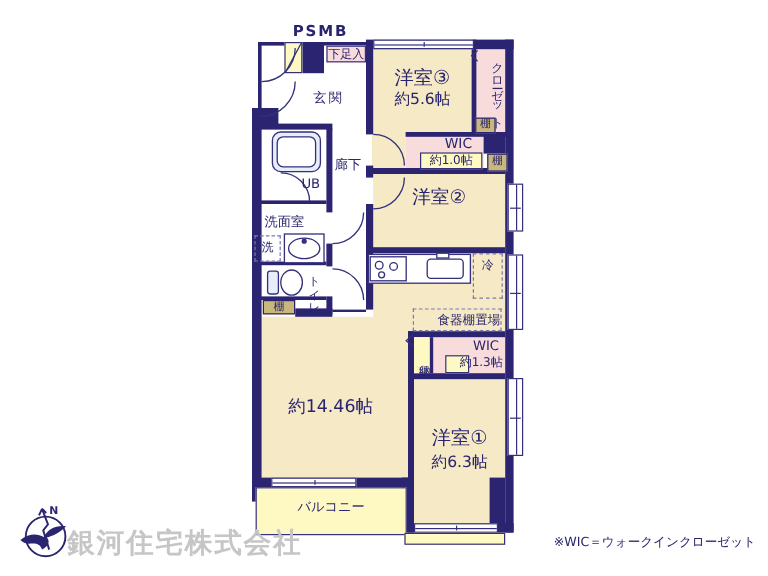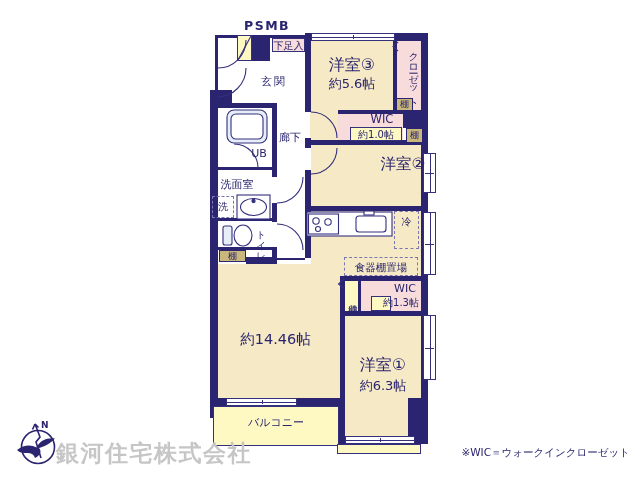--- a/index.html
+++ b/index.html
@@ -97,21 +97,21 @@
   </div>
   <div class="whitebox" style="left:371px;top:296px;width:20px;height:15px;"></div>
   <div class="whitebox" style="left:345px;top:281px;width:13px;height:30px;border:none;"></div>
   <div class="dash" style="left:212px;top:196px;width:22px;height:22px;">
     <div class="txt" style="left:0;top:4px;width:100%;font-size:10px;">洗</div>
   </div>
   <div class="dash" style="left:394px;top:211px;width:25px;height:38px;">
     <div class="txt" style="left:0;top:4px;width:100%;font-size:10px;">冷</div>
   </div>
   <div class="dash" style="left:344px;top:257px;width:74px;height:19px;">
-    <div class="txt" style="left:0;top:3px;width:100%;font-size:10.5px;">食器棚置場</div>
+    <div class="txt" style="left:0;top:3px;width:100%;font-size:10.5px;text-align:right;">食器棚置場</div>
   </div>
 
   <svg width="640" height="480" viewBox="0 0 640 480" style="left:0;top:0;">
     <g stroke="#34307c" stroke-width="1.1" fill="none">
       <line x1="238" y1="60" x2="251" y2="36"></line>
       <path d="M246,40 A28,28 0 0 1 218,68"></path>
       <path d="M246,68 A29,29 0 0 1 217,97"></path>
       <path d="M311,112 A26,26 0 0 1 337,138"></path>
       <path d="M337,148 A26,26 0 0 1 311,174"></path>
       <path d="M303,177 A26,26 0 0 1 277,203"></path>
@@ -141,21 +141,21 @@
   <div class="txt" style="left:244px;top:19px;width:44px;font-size:12.5px;font-weight:bold;letter-spacing:1.5px;">PSMB</div>
   <div class="txt" style="left:310px;top:56px;width:84px;font-size:16px;">洋室③</div>
   <div class="txt" style="left:310px;top:77px;width:84px;font-size:13px;">約5.6帖</div>
   <div class="txt vtxt" style="left:400px;top:42px;width:18px;height:64px;font-size:10px;">クローゼット</div>
   <div class="txt" style="left:252px;top:76px;width:44px;font-size:11px;letter-spacing:2px;">玄関</div>
   <div class="txt" style="left:276px;top:132px;width:28px;font-size:11px;">廊下</div>
   <div class="txt" style="left:246px;top:148px;width:26px;font-size:11px;">UB</div>
   <div class="txt" style="left:214px;top:179px;width:46px;font-size:11px;">洗面室</div>
   <div class="txt vtxt" style="left:253px;top:223px;width:13px;height:34px;font-size:9.5px;">トイレ</div>
   <div class="txt" style="left:363px;top:113px;width:38px;font-size:11.5px;">WIC</div>
-  <div class="txt" style="left:311px;top:156px;width:110px;font-size:15.5px;padding-left:37px;">洋室②</div>
+  <div class="txt" style="left:311px;top:156px;width:110px;font-size:15.5px;">洋室②</div>
   <div class="txt vtxt" style="left:345px;top:283px;width:13px;height:27px;font-size:9.5px;">収納</div>
   <div class="txt" style="left:388px;top:283px;width:34px;font-size:11px;">WIC</div>
   <div class="txt" style="left:380px;top:297px;width:42px;font-size:10px;">約1.3帖</div>
   <div class="txt" style="left:233px;top:331px;width:85px;font-size:14.5px;">約14.46帖</div>
   <div class="txt" style="left:345px;top:356px;width:76px;font-size:16px;">洋室①</div>
   <div class="txt" style="left:345px;top:379px;width:76px;font-size:13px;">約6.3帖</div>
   <div class="txt" style="left:240px;top:417px;width:72px;font-size:11px;">バルコニー</div>
 
   <svg width="52" height="56" viewBox="0 0 52 56" style="left:12px;top:416px;">
     <circle cx="26" cy="31" r="16.5" stroke="#2b2470" stroke-width="1.6" fill="none"></circle>

